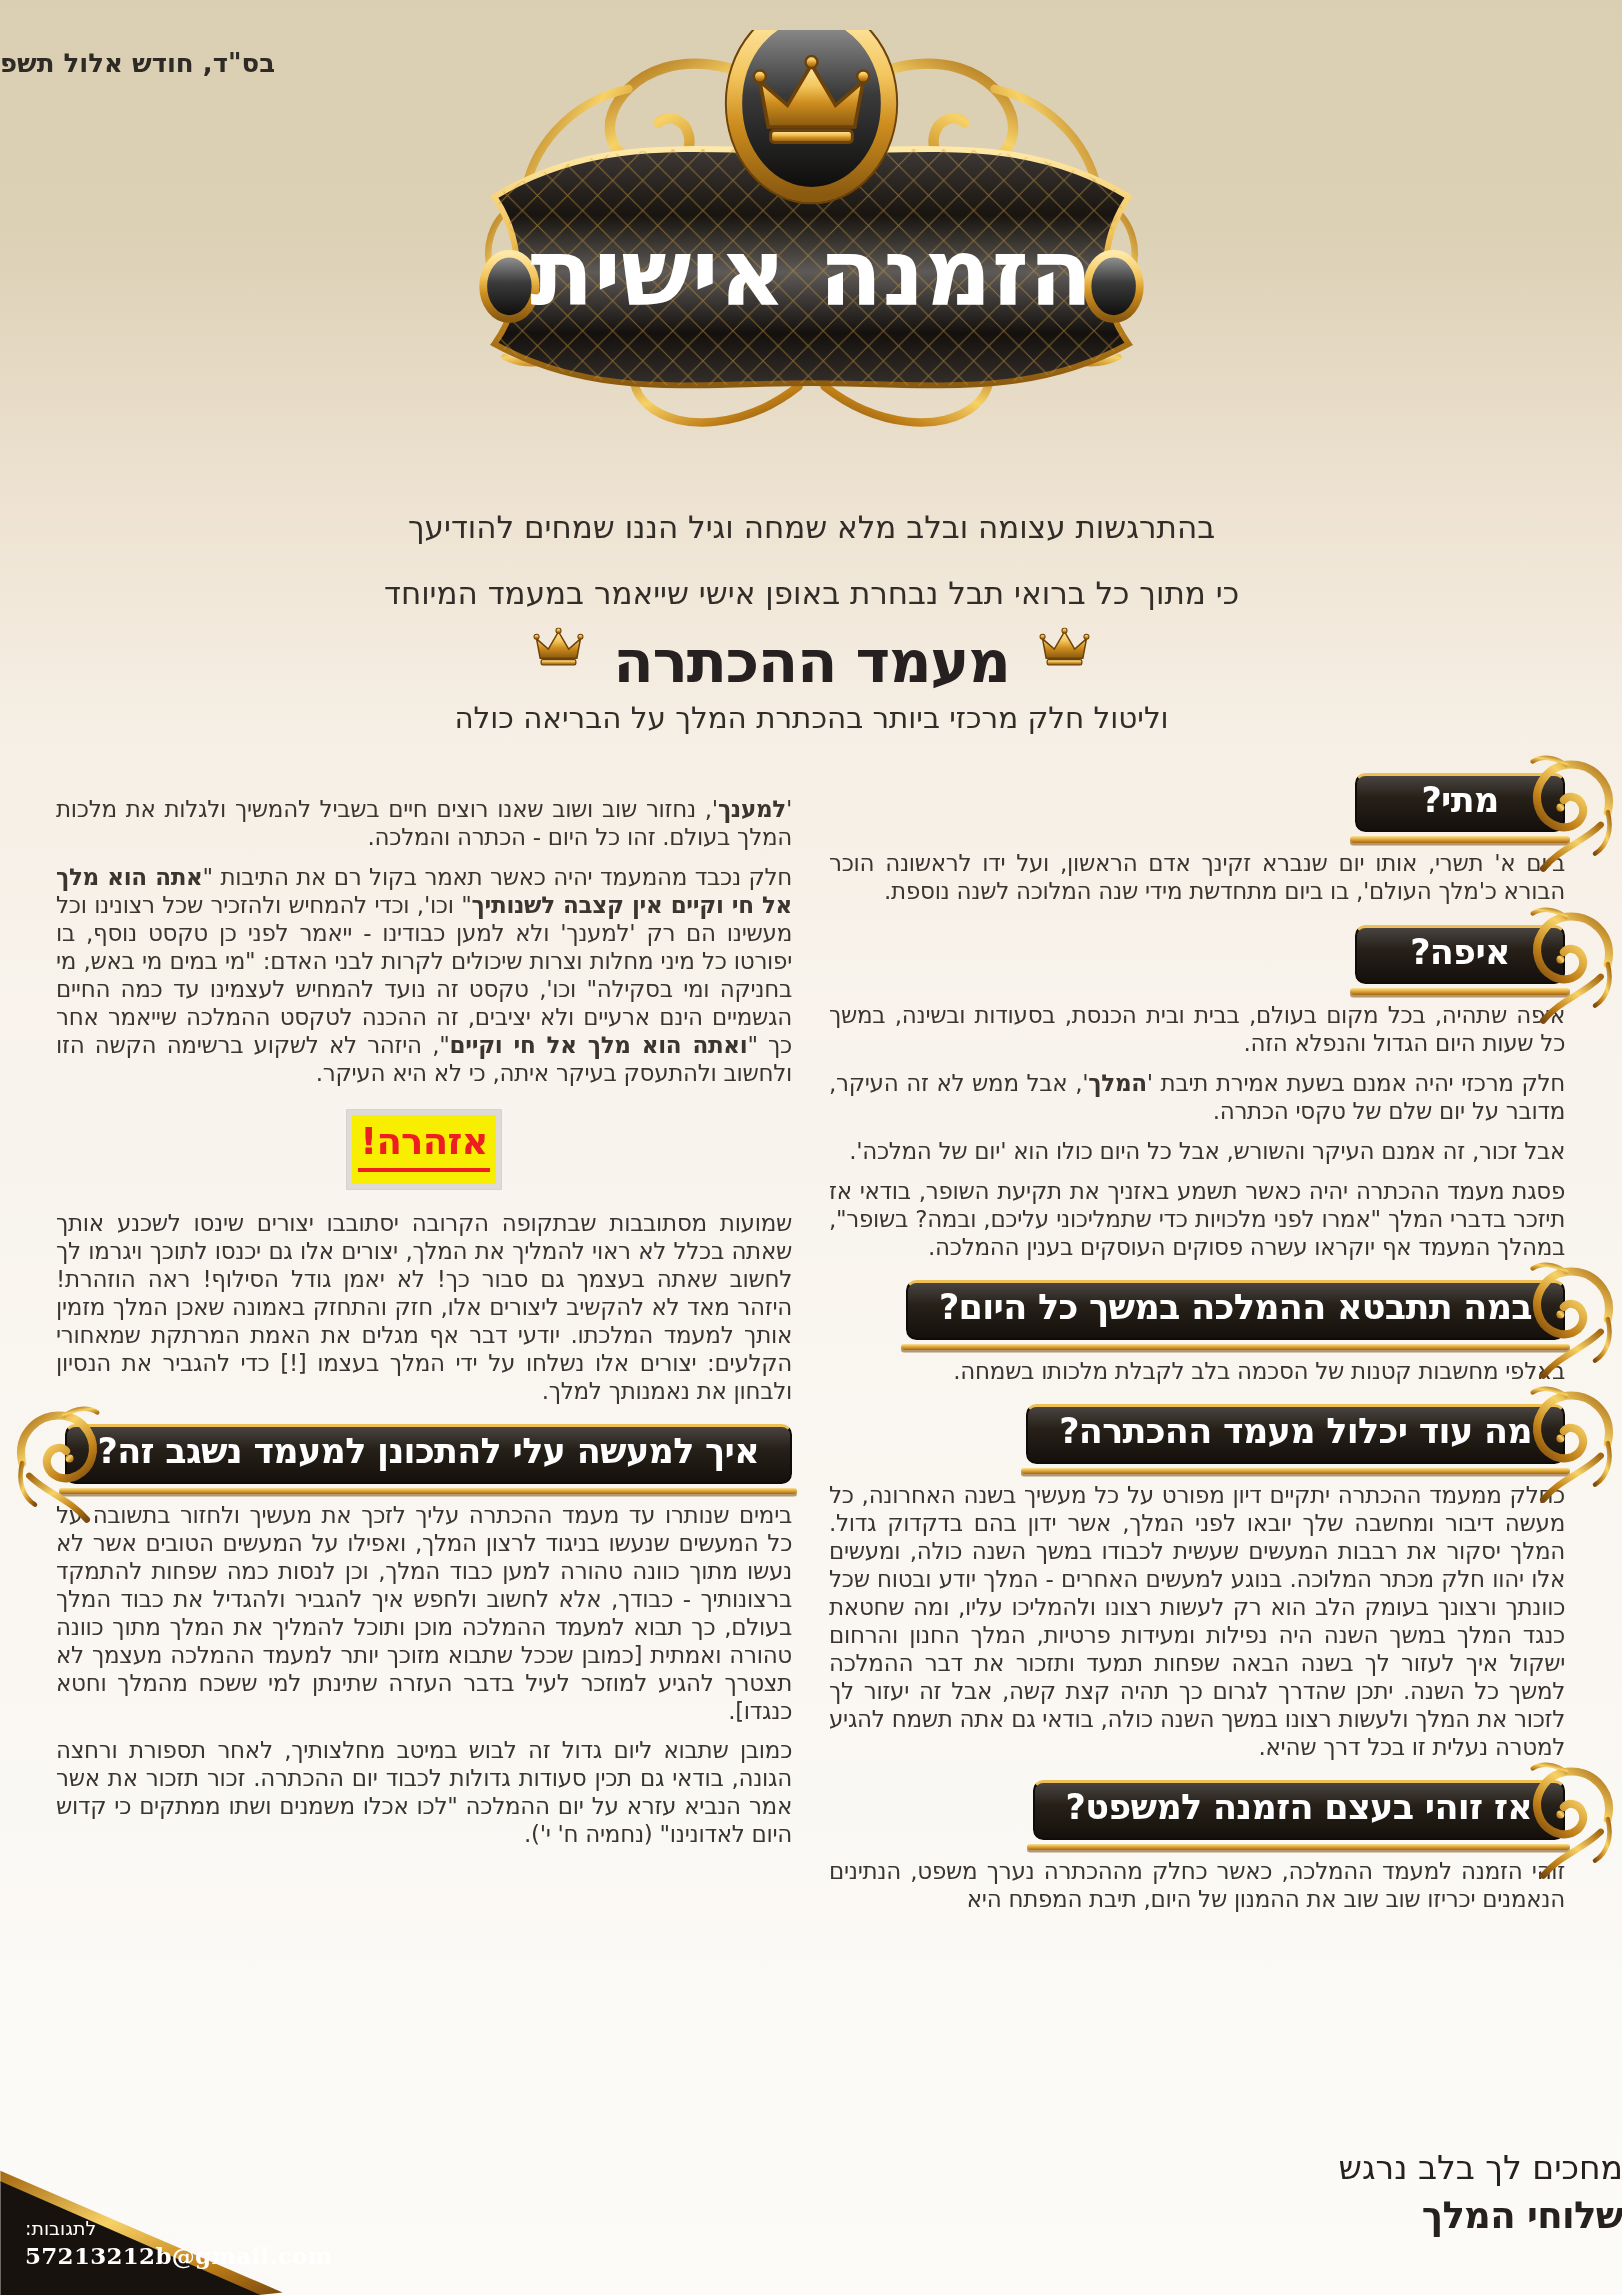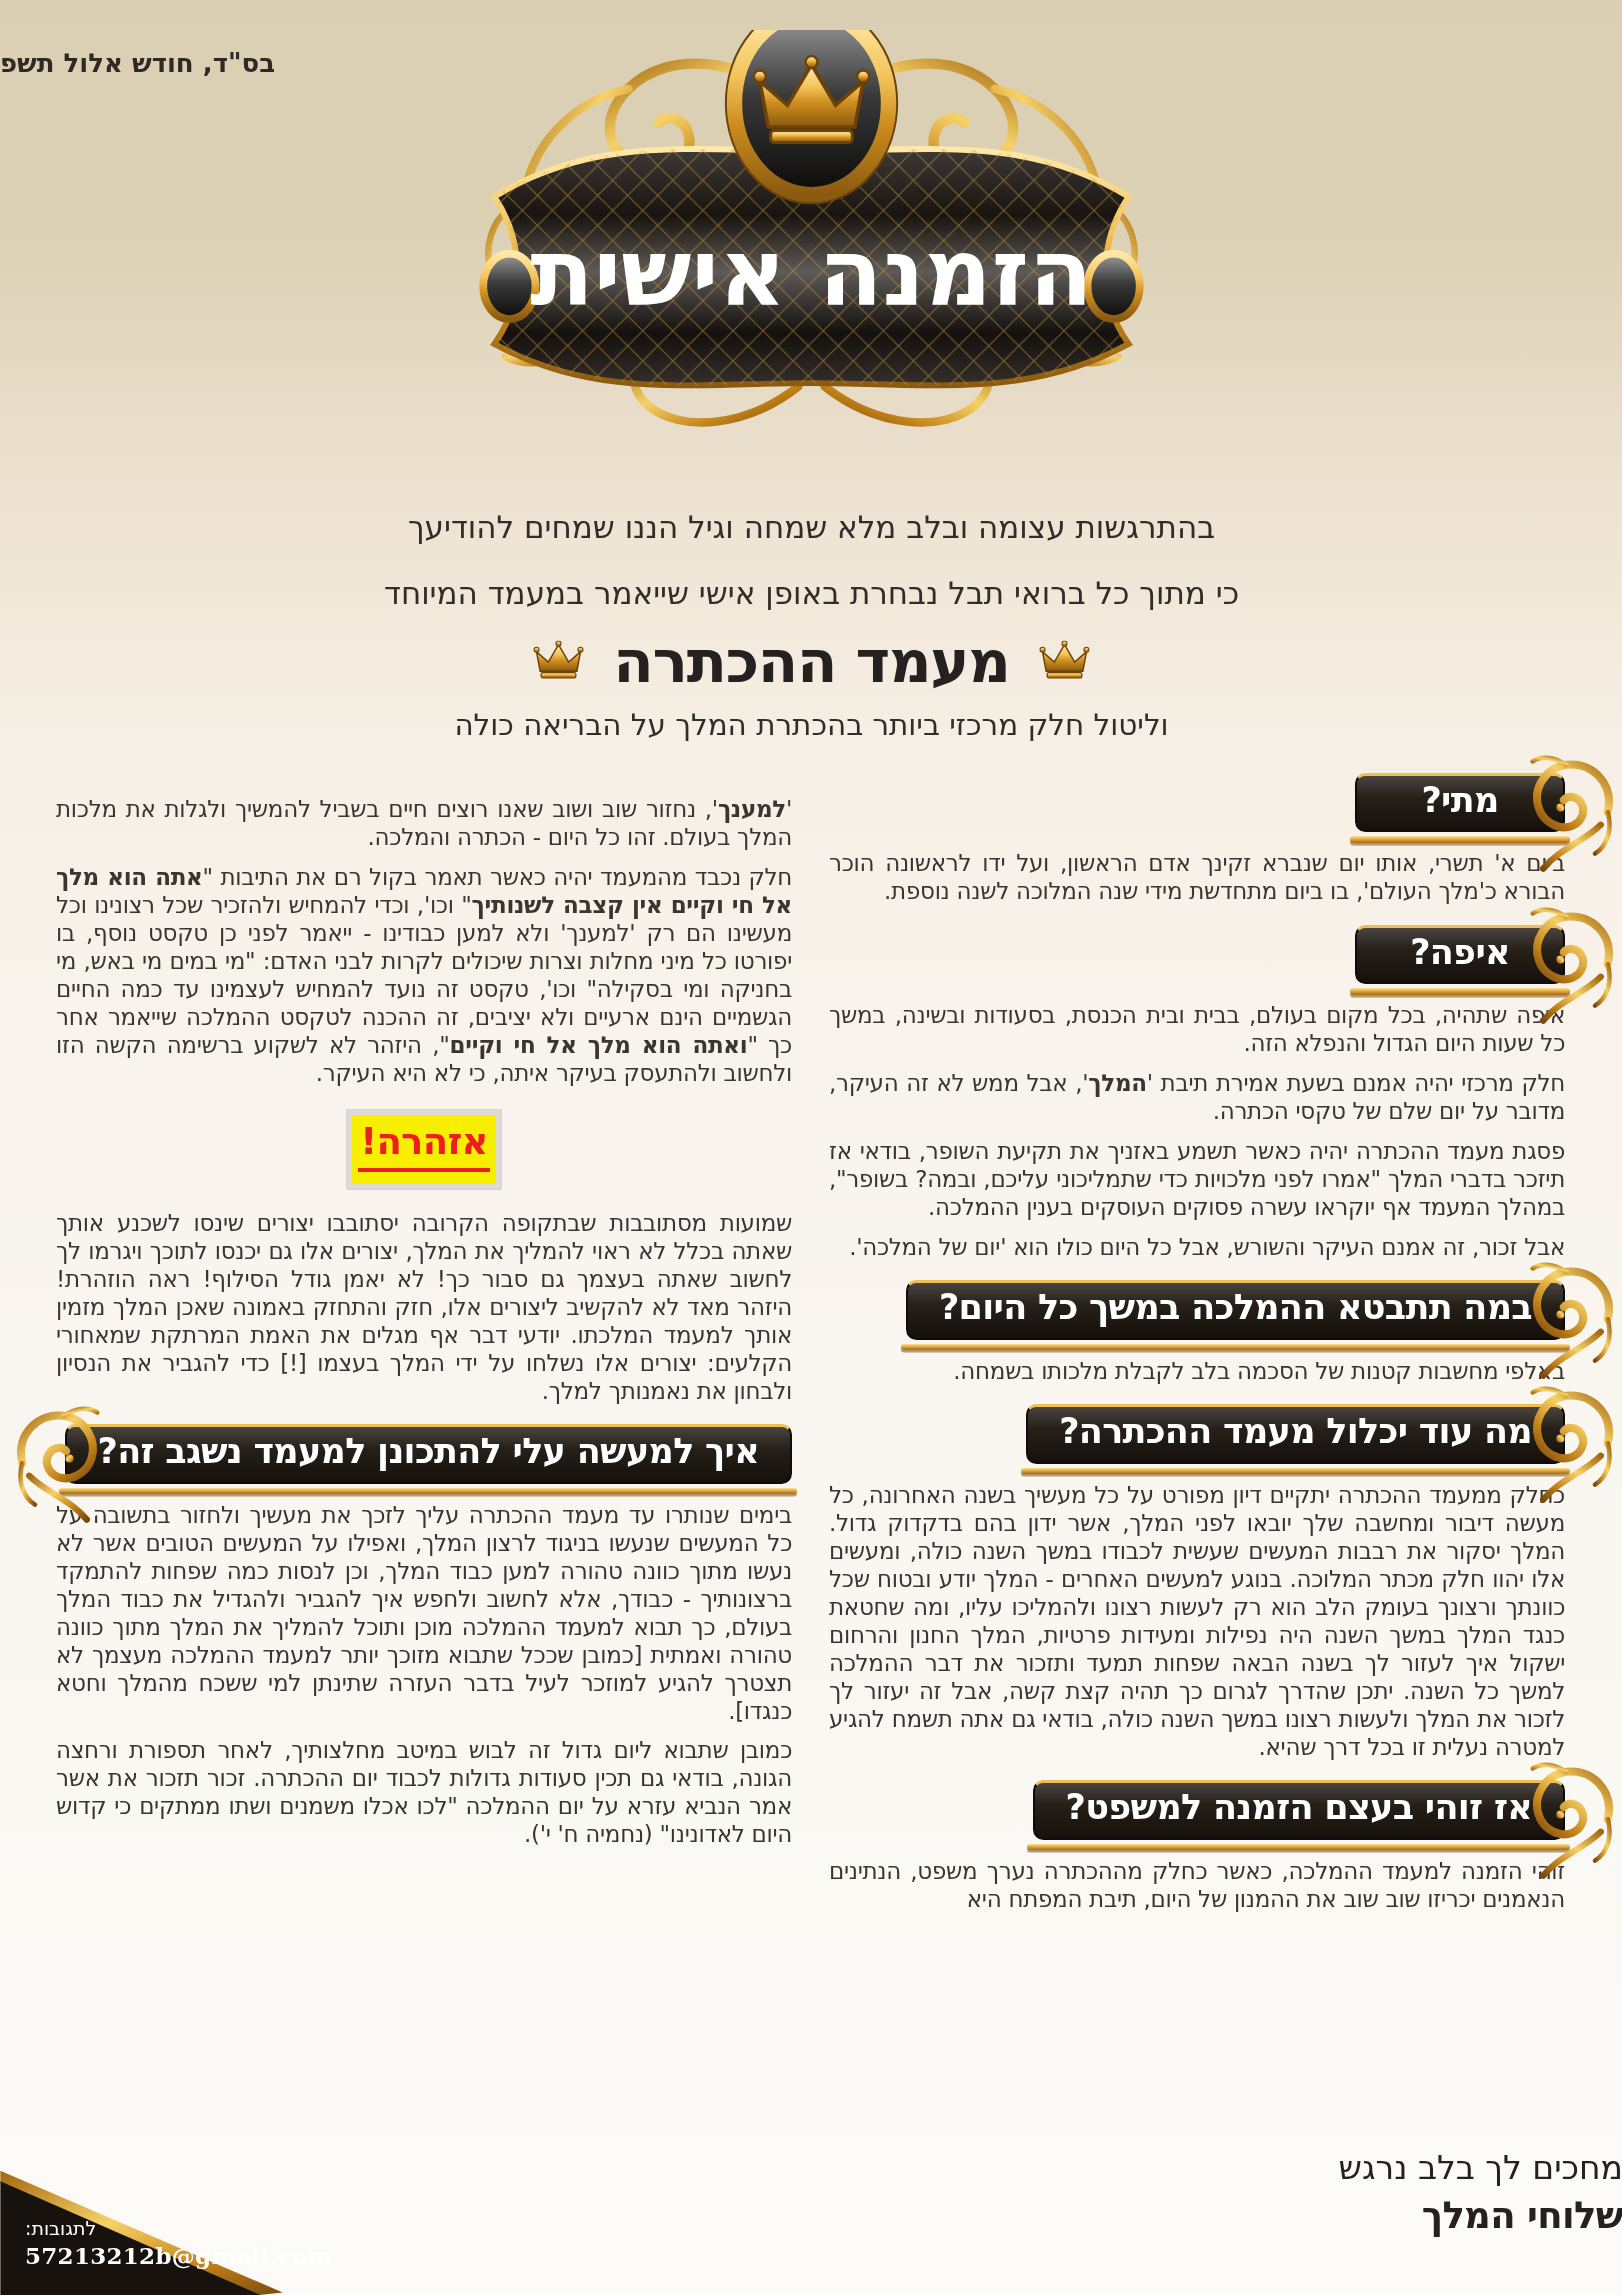--- a/index.html
+++ b/index.html
@@ -10,21 +10,21 @@
     color:#3b3530;
     background:linear-gradient(180deg,#dbcfb3 0%,#dcd0b5 10%,#eee3d2 22%,#f6efe5 32%,#f8f3ec 45%,#faf7f2 70%,#fcfbf8 100%);
   }
   
   .bsd{position:absolute;top:48px;right:1348px;left:69px;font-size:26px;font-weight:bold;color:#2e2a25;white-space:nowrap;text-align:left;direction:rtl;}
   .emblem{position:absolute;top:30px;left:432px;width:759px;height:412px;}
   
   .intro{position:absolute;top:509px;left:0;right:0;text-align:center;color:#322d28;}
   .intro .l1{font-size:31px;margin:0 0 30px;}
   .intro .l2{font-size:31px;margin:0 0 15.7px;}
-  .title-row{display:flex;justify-content:center;align-items:center;gap:29px;margin:0 0 12px;}
+  .title-row{display:flex;justify-content:center;align-items:flex-start;gap:29px;margin:0 0 5px;}
   .main-title{font-size:59px;font-weight:bold;color:#262120;letter-spacing:-1.3px;}
   .crown-sm{width:51px;height:42px;}
   .intro .l3{font-size:29.4px;}
   
   .cols{position:absolute;top:773px;right:58px;left:58px;display:flex;gap:37px;align-items:flex-start;}
   .col{width:736px;flex:0 0 736px;}
   .p{font-size:23px;line-height:28px;text-align:justify;margin:0 0 11.8px;letter-spacing:-0.3px;}
   .p .b{font-weight:bold;}
   .sec{position:relative;margin:19.6px 0 17px;}
   .sec:first-child{margin-top:0;}
@@ -170,22 +170,22 @@
       <p class="p"><span>ביום א' תשרי, אותו יום שנברא זקינך אדם הראשון, ועל ידו לראשונה הוכר הבורא כ'מלך העולם', בו ביום מתחדשת מידי שנה המלוכה לשנה נוספת.</span></p>
 
       <div class="sec">
         <div class="barwrap"><div class="bar"><span class="t">איפה?</span></div>
         <svg class="orn left-end" viewBox="0 0 170 210">
               <use href="#flourishSym"></use>
             </svg></div>
       </div>
       <p class="p"><span>איפה שתהיה, בכל מקום בעולם, בבית ובית הכנסת, בסעודות ובשינה, במשך כל שעות היום הגדול והנפלא הזה.</span></p>
       <p class="p"><span>חלק מרכזי יהיה אמנם בשעת אמירת תיבת '</span><span class="b">המלך</span><span>', אבל ממש לא זה העיקר, מדובר על יום שלם של טקסי הכתרה.</span></p>
+      <p class="p"><span>אבל זכור, זה אמנם העיקר והשורש, אבל כל היום כולו הוא 'יום של המלכה'.</span></p>
       <p class="p"><span>פסגת מעמד ההכתרה יהיה כאשר תשמע באזניך את תקיעת השופר, בודאי אז תיזכר בדברי המלך "אמרו לפני מלכויות כדי שתמליכוני עליכם, ובמה? בשופר", במהלך המעמד אף יוקראו עשרה פסוקים העוסקים בענין ההמלכה.</span></p>
-      <p class="p"><span>אבל זכור, זה אמנם העיקר והשורש, אבל כל היום כולו הוא 'יום של המלכה'.</span></p>
 
       <div class="sec">
         <div class="barwrap"><div class="bar"><span class="t">במה תתבטא ההמלכה במשך כל היום?</span></div>
         <svg class="orn left-end" viewBox="0 0 170 210">
               <use href="#flourishSym"></use>
             </svg></div>
       </div>
       <p class="p"><span>באלפי מחשבות קטנות של הסכמה בלב לקבלת מלכותו בשמחה.</span></p>
 
       <div class="sec">

